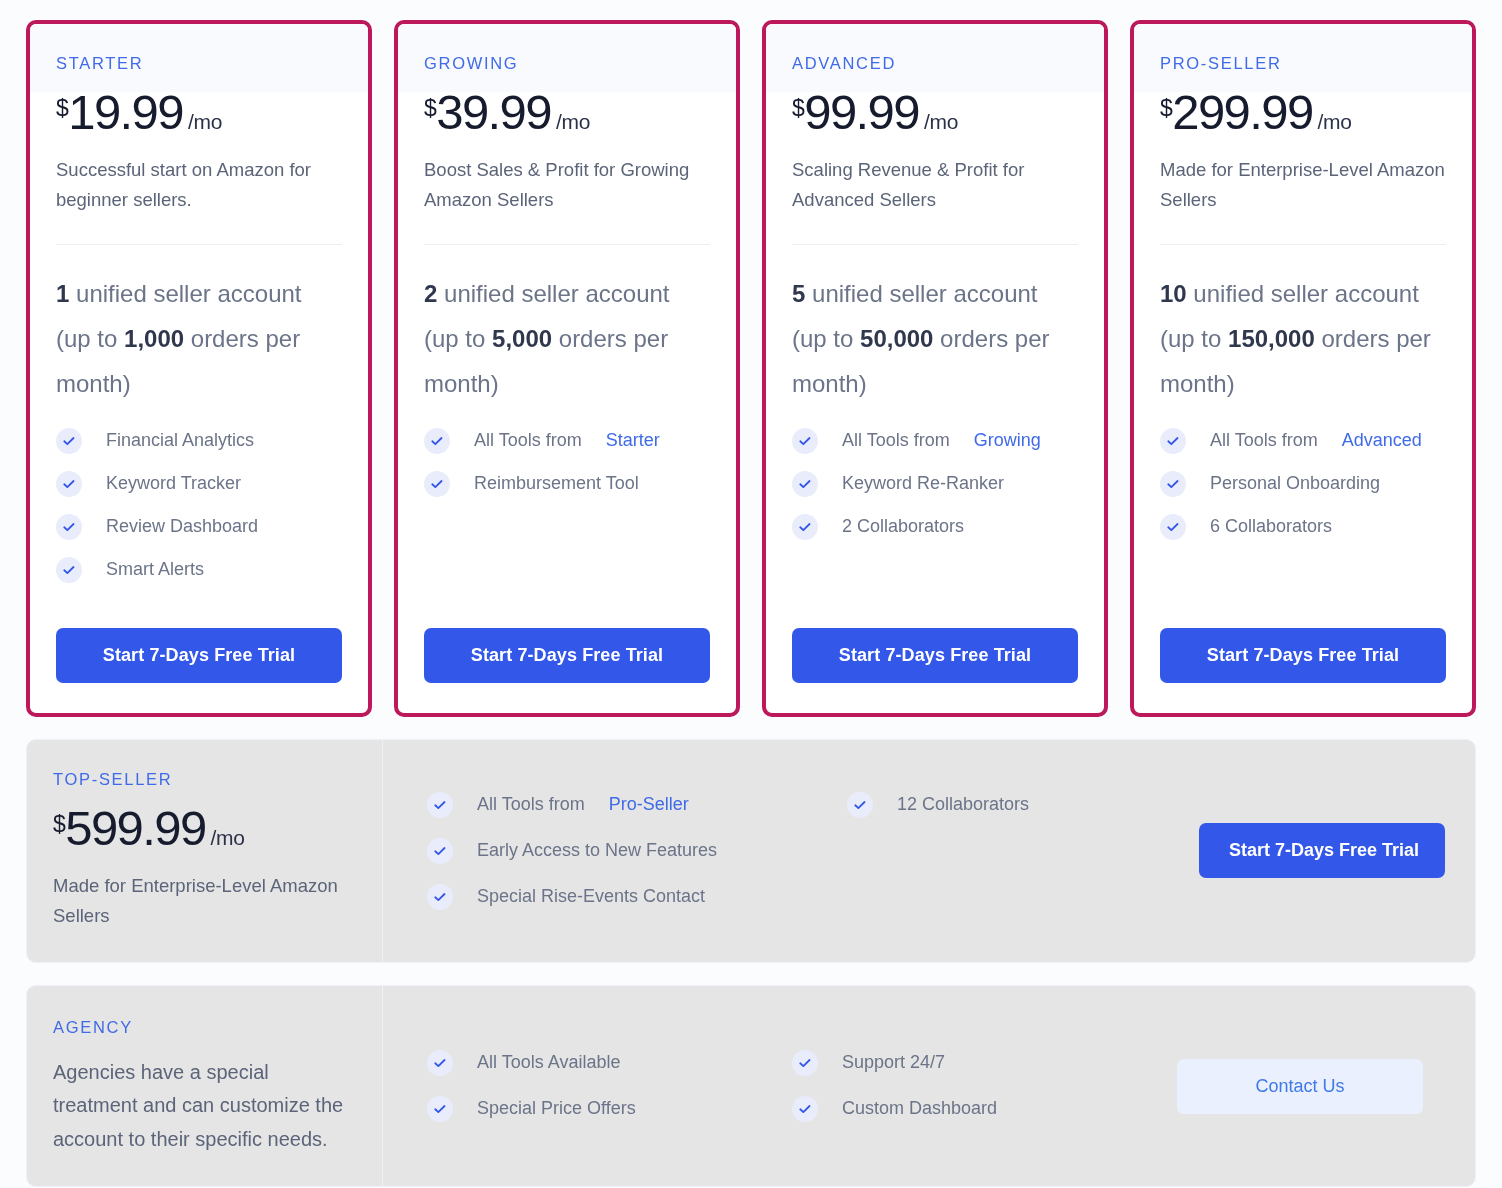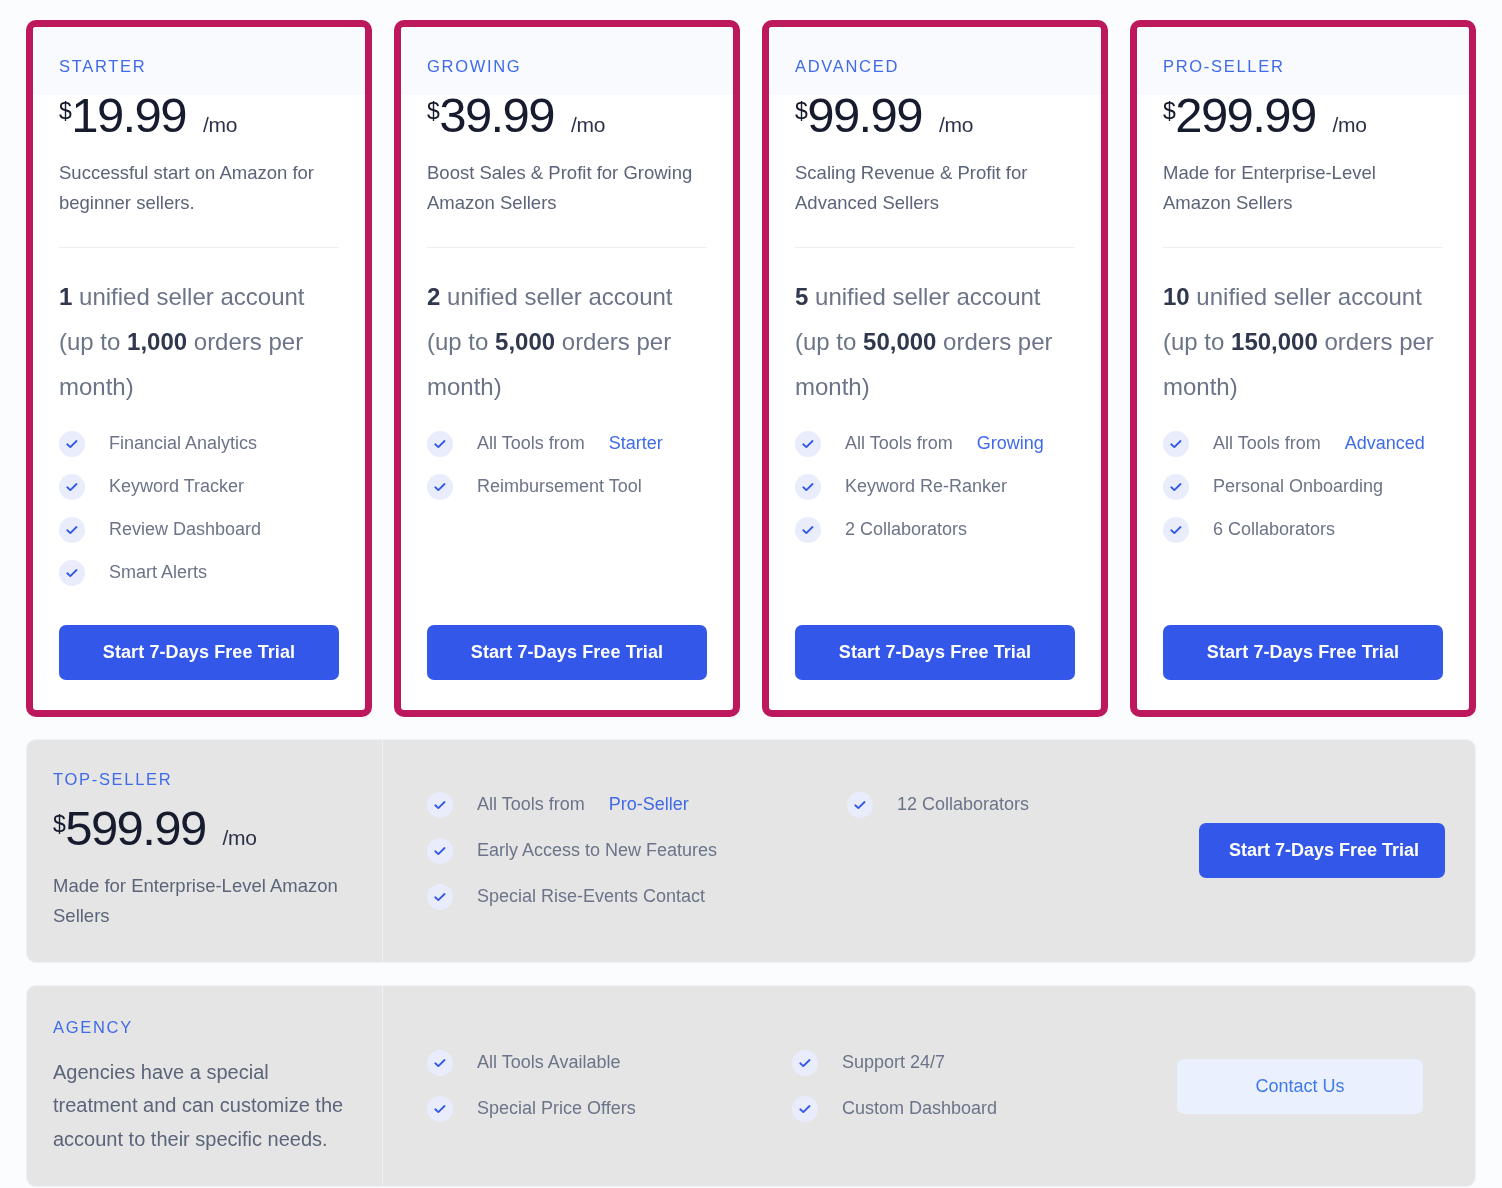--- a/index.html
+++ b/index.html
@@ -27,21 +27,21 @@
   
   .plan-grid {
     display: flex;
     gap: 22px;
     align-items: stretch;
   }
 
   .plan-card {
     flex: 1 1 0;
     background: #ffffff;
-    border: 7px solid #be185d;
+    border: 4px solid #be185d;
     border-radius: 10px;
     position: relative;
     overflow: hidden;
     min-height: 697px;
     display: flex;
     flex-direction: column;
   }
 
   .plan-card .tint {
     position: absolute;
@@ -87,21 +87,21 @@
     font-size: 49px;
     font-weight: 300;
     line-height: 1;
     letter-spacing: -1.6px;
     text-align: right;
   }
   .price-per {
     font-size: 21px;
     font-weight: 300;
     color: #2b3148;
-    margin-left: 17px;
+    margin-left: 5px;
     letter-spacing: -0.3px;
   }
 
   .plan-desc {
     font-size: 18.5px;
     line-height: 1.65;
     color: #5b6478;
     font-weight: 400;
     min-height: 61px;
   }

